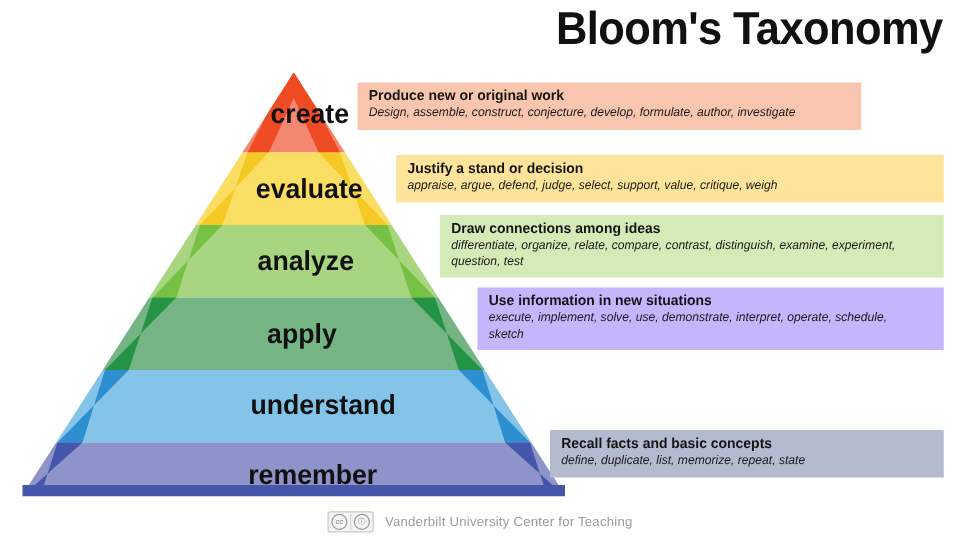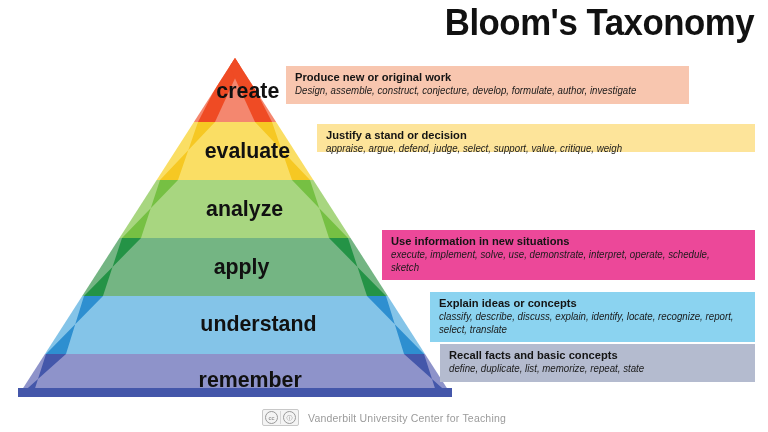--- a/index.html
+++ b/index.html
@@ -188,35 +188,35 @@
 
   <div class="band-label" style="left:90px; top:311px; width:230px; font-size:22px;">understand</div>
 
   <div class="band-label" style="left:90px; top:367px; width:215px; font-size:22px;">remember</div>
 
   <div class="desc-box" style="left:286px; top:66px; width:403px; height:38px; background:#f8c6af;">
     <div class="desc-head">Produce new or original work</div>
     <div class="desc-verbs">Design, assemble, construct, conjecture, develop, formulate, author, investigate</div>
   </div>
 
-  <div class="desc-box" style="left:317px; top:124px; width:438px; height:28px; background:#fde49a;">
+  <div class="desc-box" style="left:317px; top:124px; width:438px; height:38px; background:#fde49a;">
     <div class="desc-head">Justify a stand or decision</div>
     <div class="desc-verbs">appraise, argue, defend, judge, select, support, value, critique, weigh</div>
   </div>
 
-
-  <div class="desc-box" style="left:382px; top:230px; width:373px; height:50px; background:#ec4899;">
+  <div class="desc-box" style="left:352px; top:172px; width:403px; height:50px; background:#d3ebb7;">
+    <div class="desc-head">Draw connections among ideas</div>
+    <div class="desc-verbs">differentiate, organize, relate, compare, contrast, distinguish, examine, experiment, question, test</div>
+  </div>
+
+  <div class="desc-box" style="left:382px; top:230px; width:373px; height:50px; background:#c4b5fd;">
     <div class="desc-head">Use information in new situations</div>
     <div class="desc-verbs">execute, implement, solve, use, demonstrate, interpret, operate, schedule, sketch</div>
   </div>
 
-  <div class="desc-box" style="left:430px; top:292px; width:325px; height:50px; background:#8bd3f0;">
-    <div class="desc-head">Explain ideas or concepts</div>
-    <div class="desc-verbs">classify, describe, discuss, explain, identify, locate, recognize, report, select, translate</div>
-  </div>
 
   <div class="desc-box" style="left:440px; top:344px; width:315px; height:38px; background:#b4bbcf;">
     <div class="desc-head">Recall facts and basic concepts</div>
     <div class="desc-verbs">define, duplicate, list, memorize, repeat, state</div>
   </div>
 
   <div id="footer">
     <div id="cc-badge">
       <span class="cc-circle">cc</span>
       <span class="cc-sep"></span>

